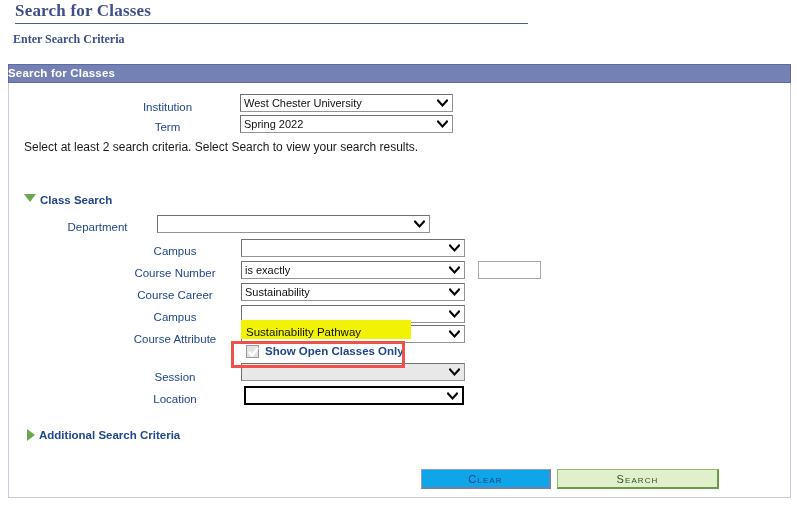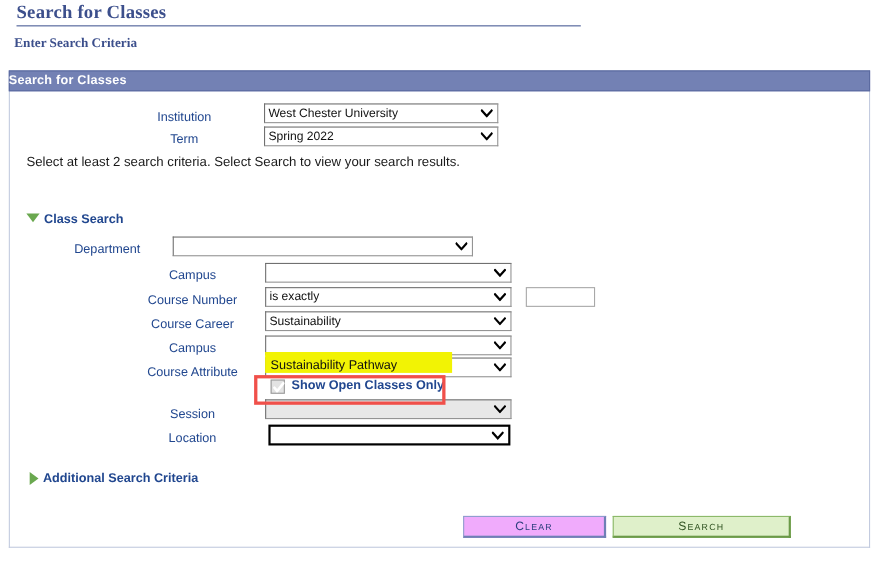--- a/index.html
+++ b/index.html
@@ -231,21 +231,21 @@
     box-sizing: border-box;
     height: 20px;
     font-family: "Liberation Sans", sans-serif;
     font-size: 11px;
     font-variant: small-caps;
     letter-spacing: 1.1px;
     text-align: center;
     line-height: 18px;
   }
   .btn-clear {
-    background: #f0abfc;
+    background: #0ea5e9;
     border: 1px solid #8f9fce;
     border-right: 2px solid #6f80b5;
     border-bottom: 2px solid #6f80b5;
     color: #2b3f7d;
   }
   .btn-search {
     background: #dff0ca;
     border: 1px solid #8cb96a;
     border-right: 2px solid #6b9a48;
     border-bottom: 2px solid #6b9a48;

